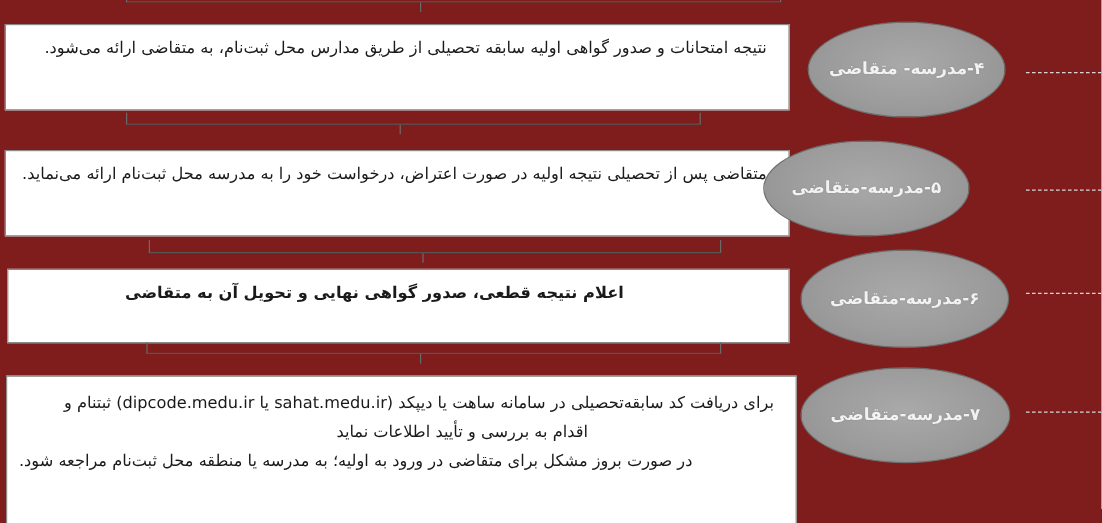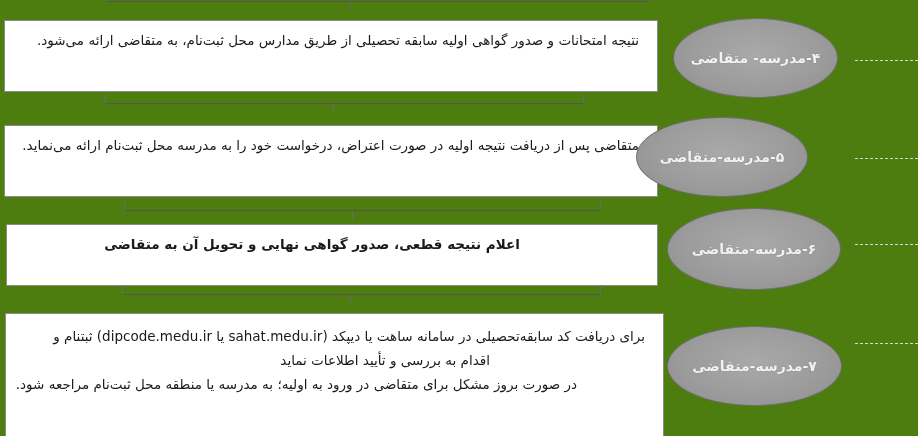--- a/index.html
+++ b/index.html
@@ -11,21 +11,21 @@
     width: 918px;
     height: 436px;
     position: relative;
     overflow: hidden;
     font-family: "DejaVu Sans", sans-serif;
   }
   .canvas {
     position: absolute;
     left: 0; top: 0;
     width: 918px; height: 436px;
-    background: #4d7c0f;
+    background: #7f1d1d;
   }
   .box {
     position: absolute;
     box-sizing: border-box;
     border: 1px solid #8a8a8a;
     background: #ffffff;
     direction: rtl;
     color: #1a1a1a;
     font-size: 13.5px;
     line-height: 22px;
@@ -91,21 +91,21 @@
   <div class="box" style="left:4px; top:20px; width:654px; height:72px; padding:8px 18px 0 10px;">
     <span class="line">نتیجه امتحانات و صدور گواهی اولیه سابقه تحصیلی از طریق مدارس محل ثبت‌نام، به متقاضی ارائه می‌شود.</span>
   </div>
   <div class="ellipse" style="left:673px; top:18px; width:165px; height:80px;">
     <span class="label">۴-مدرسه- متقاضی</span>
   </div>
   <div class="bracket" style="left:105px; top:94px; width:479px; height:10px;"></div>
   <div class="stem" style="left:333px; top:104px; height:8px;"></div>
 
   <div class="box" style="left:4px; top:125px; width:654px; height:72px; padding:8px 18px 0 10px;">
-    <span class="line">متقاضی پس از دریافت نتیجه اولیه در صورت اعتراض، درخواست خود را به مدرسه محل ثبت‌نام ارائه می‌نماید.</span>
+    <span class="line">متقاضی پس از تحصیلی نتیجه اولیه در صورت اعتراض، درخواست خود را به مدرسه محل ثبت‌نام ارائه می‌نماید.</span>
   </div>
   <div class="ellipse" style="left:636px; top:117px; width:172px; height:80px;">
     <span class="label">۵-مدرسه-متقاضی</span>
   </div>
   <div class="bracket" style="left:124px; top:200px; width:477px; height:11px;"></div>
   <div class="stem" style="left:352px; top:211px; height:8px;"></div>
 
   <div class="box" style="left:6px; top:224px; width:652px; height:62px; padding:8px 0 0 0;">
     <span class="line center" style="padding-right:40px;">اعلام نتیجه قطعی، صدور گواهی نهایی و تحویل آن به متقاضی</span>
   </div>
@@ -113,17 +113,17 @@
     <span class="label">۶-مدرسه-متقاضی</span>
   </div>
   <div class="bracket" style="left:122px; top:285px; width:479px; height:10px;"></div>
   <div class="stem" style="left:350px; top:295px; height:8px;"></div>
 
   <div class="box" style="left:5px; top:313px; width:659px; height:130px; padding:10px 18px 0 10px; line-height:24px;">
     <span class="line">برای دریافت کد سابقه‌تحصیلی در سامانه ساهت یا دیپکد (sahat.medu.ir یا dipcode.medu.ir) ثبتنام و</span>
     <span class="line" style="padding-right:155px;">اقدام به بررسی و تأیید اطلاعات نماید</span>
     <span class="line" style="padding-right:68px;">در صورت بروز مشکل برای متقاضی در ورود به اولیه؛ به مدرسه یا منطقه محل ثبت‌نام مراجعه شود.</span>
   </div>
-  <div class="ellipse" style="left:667px; top:326px; width:175px; height:80px;">
+  <div class="ellipse" style="left:667px; top:306px; width:175px; height:80px;">
     <span class="label">۷-مدرسه-متقاضی</span>
   </div>
 
 </div>
 
 </body></html>

